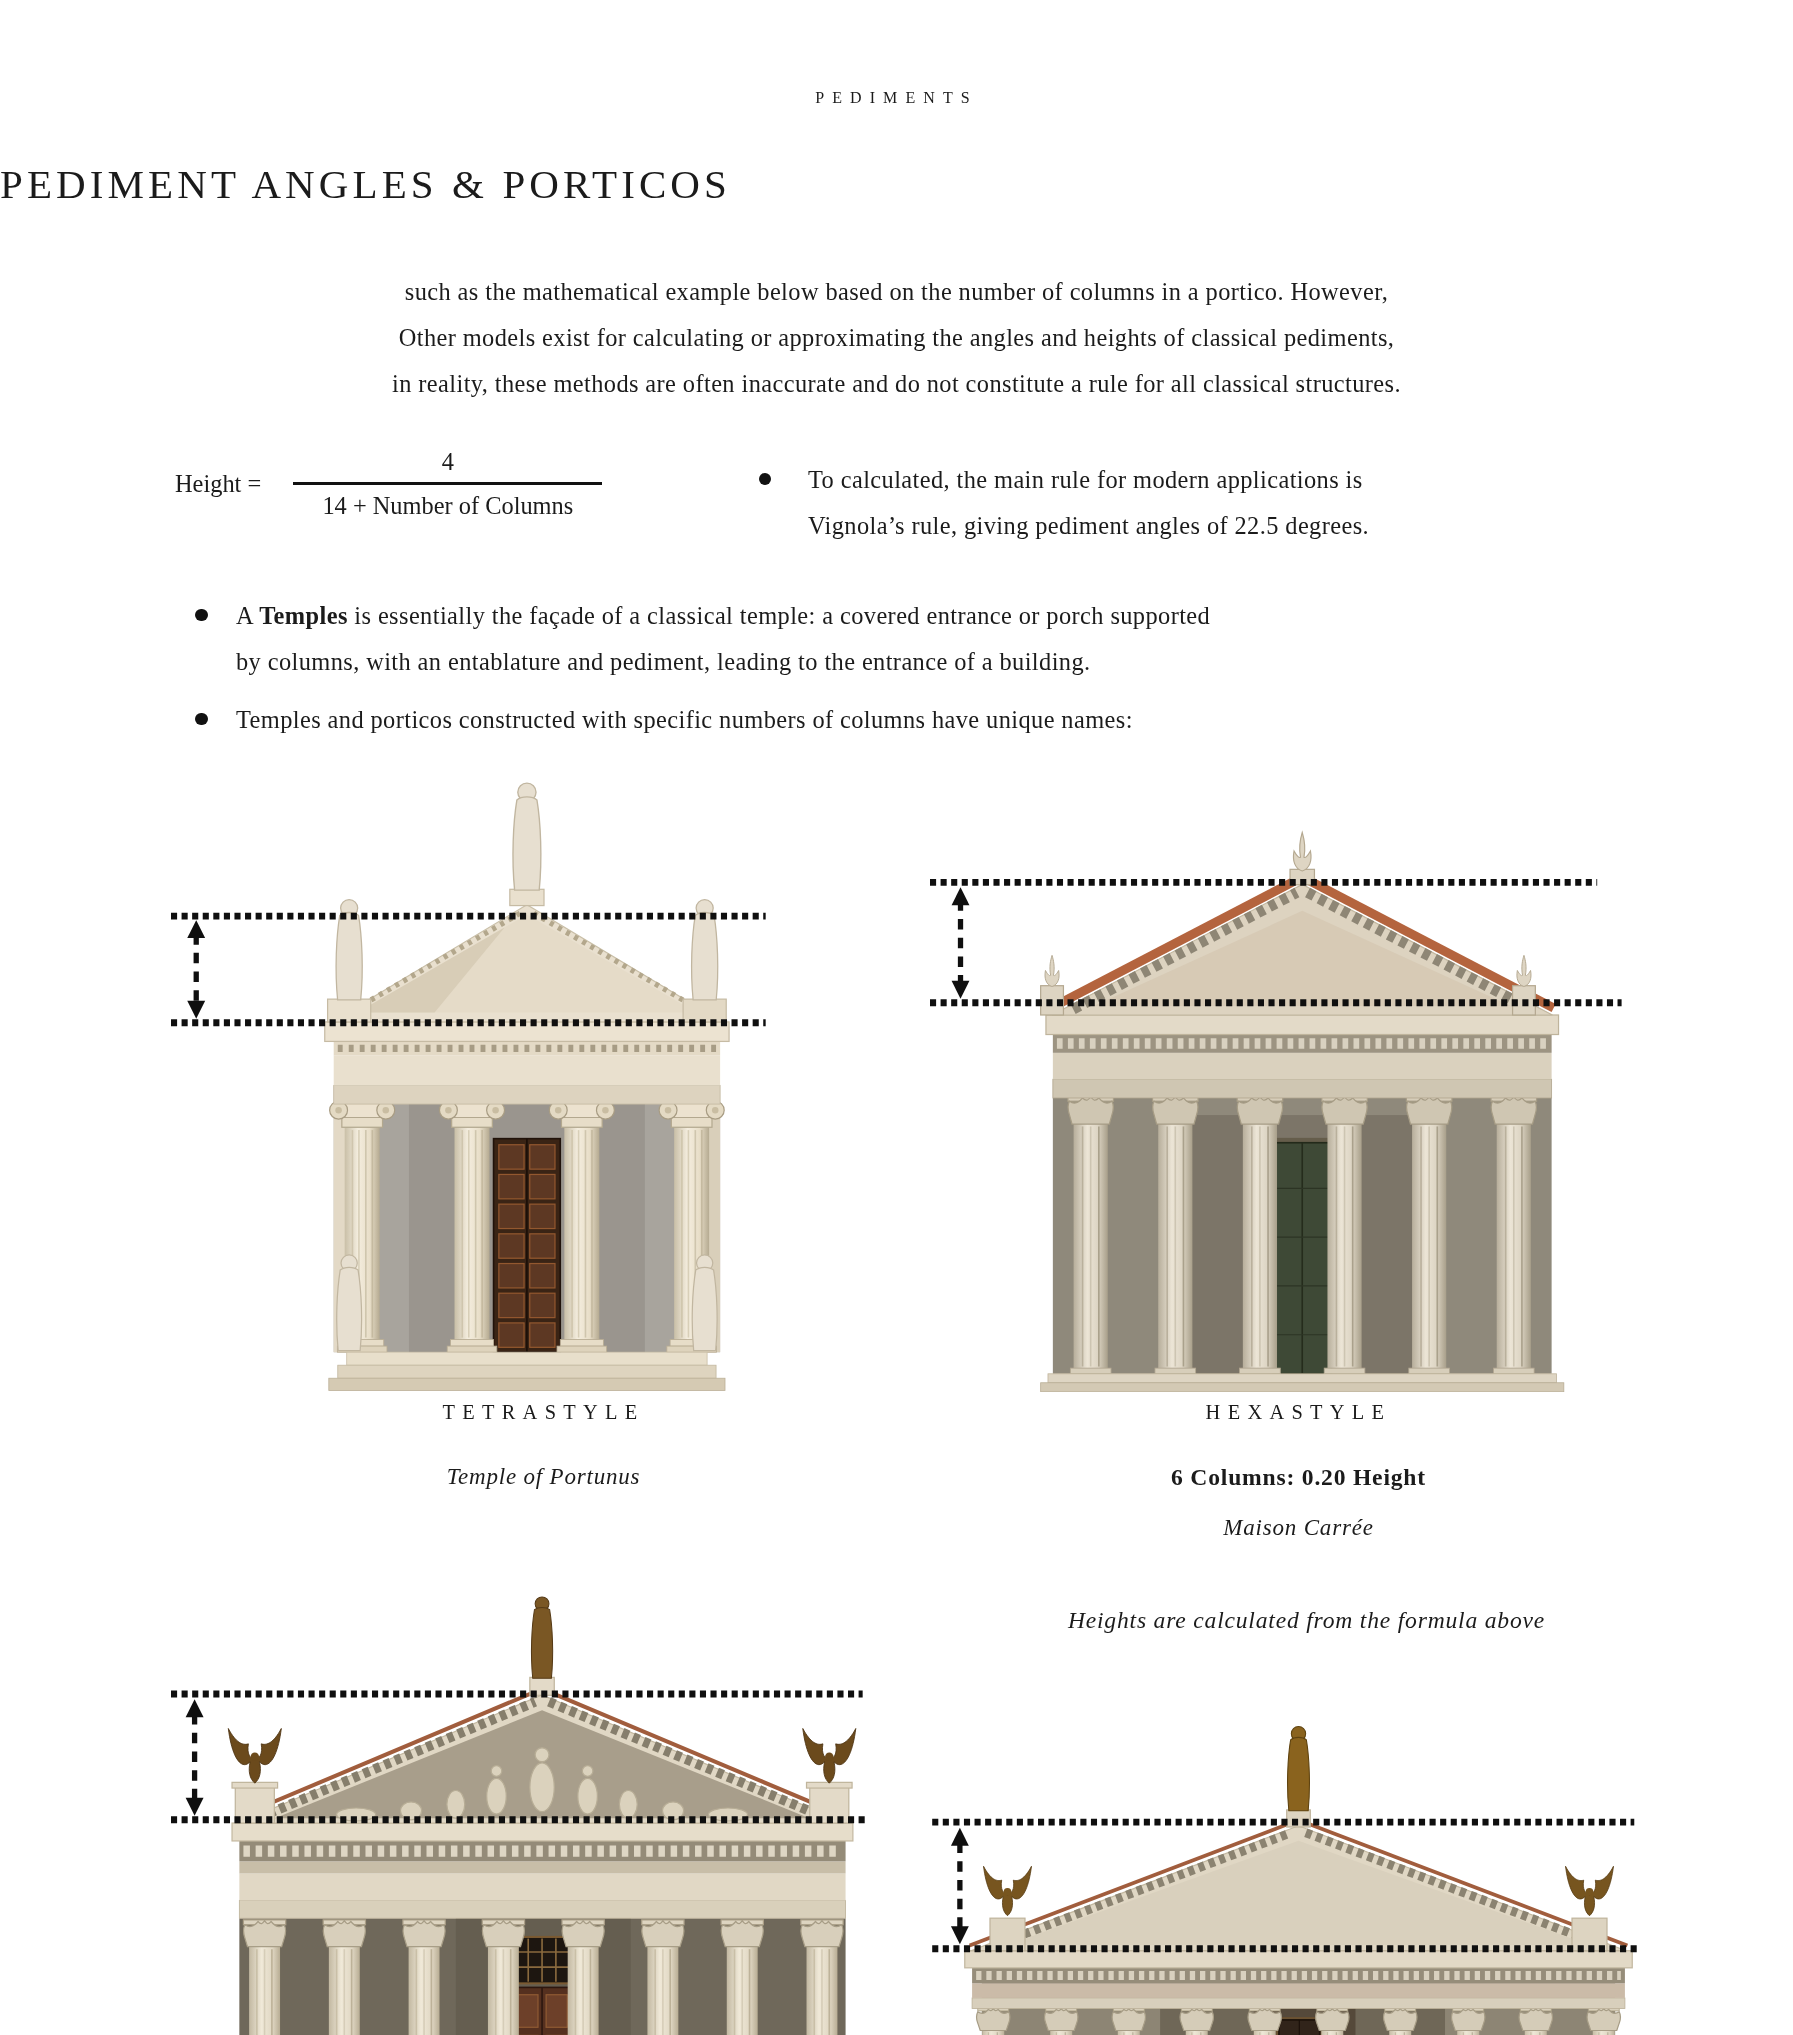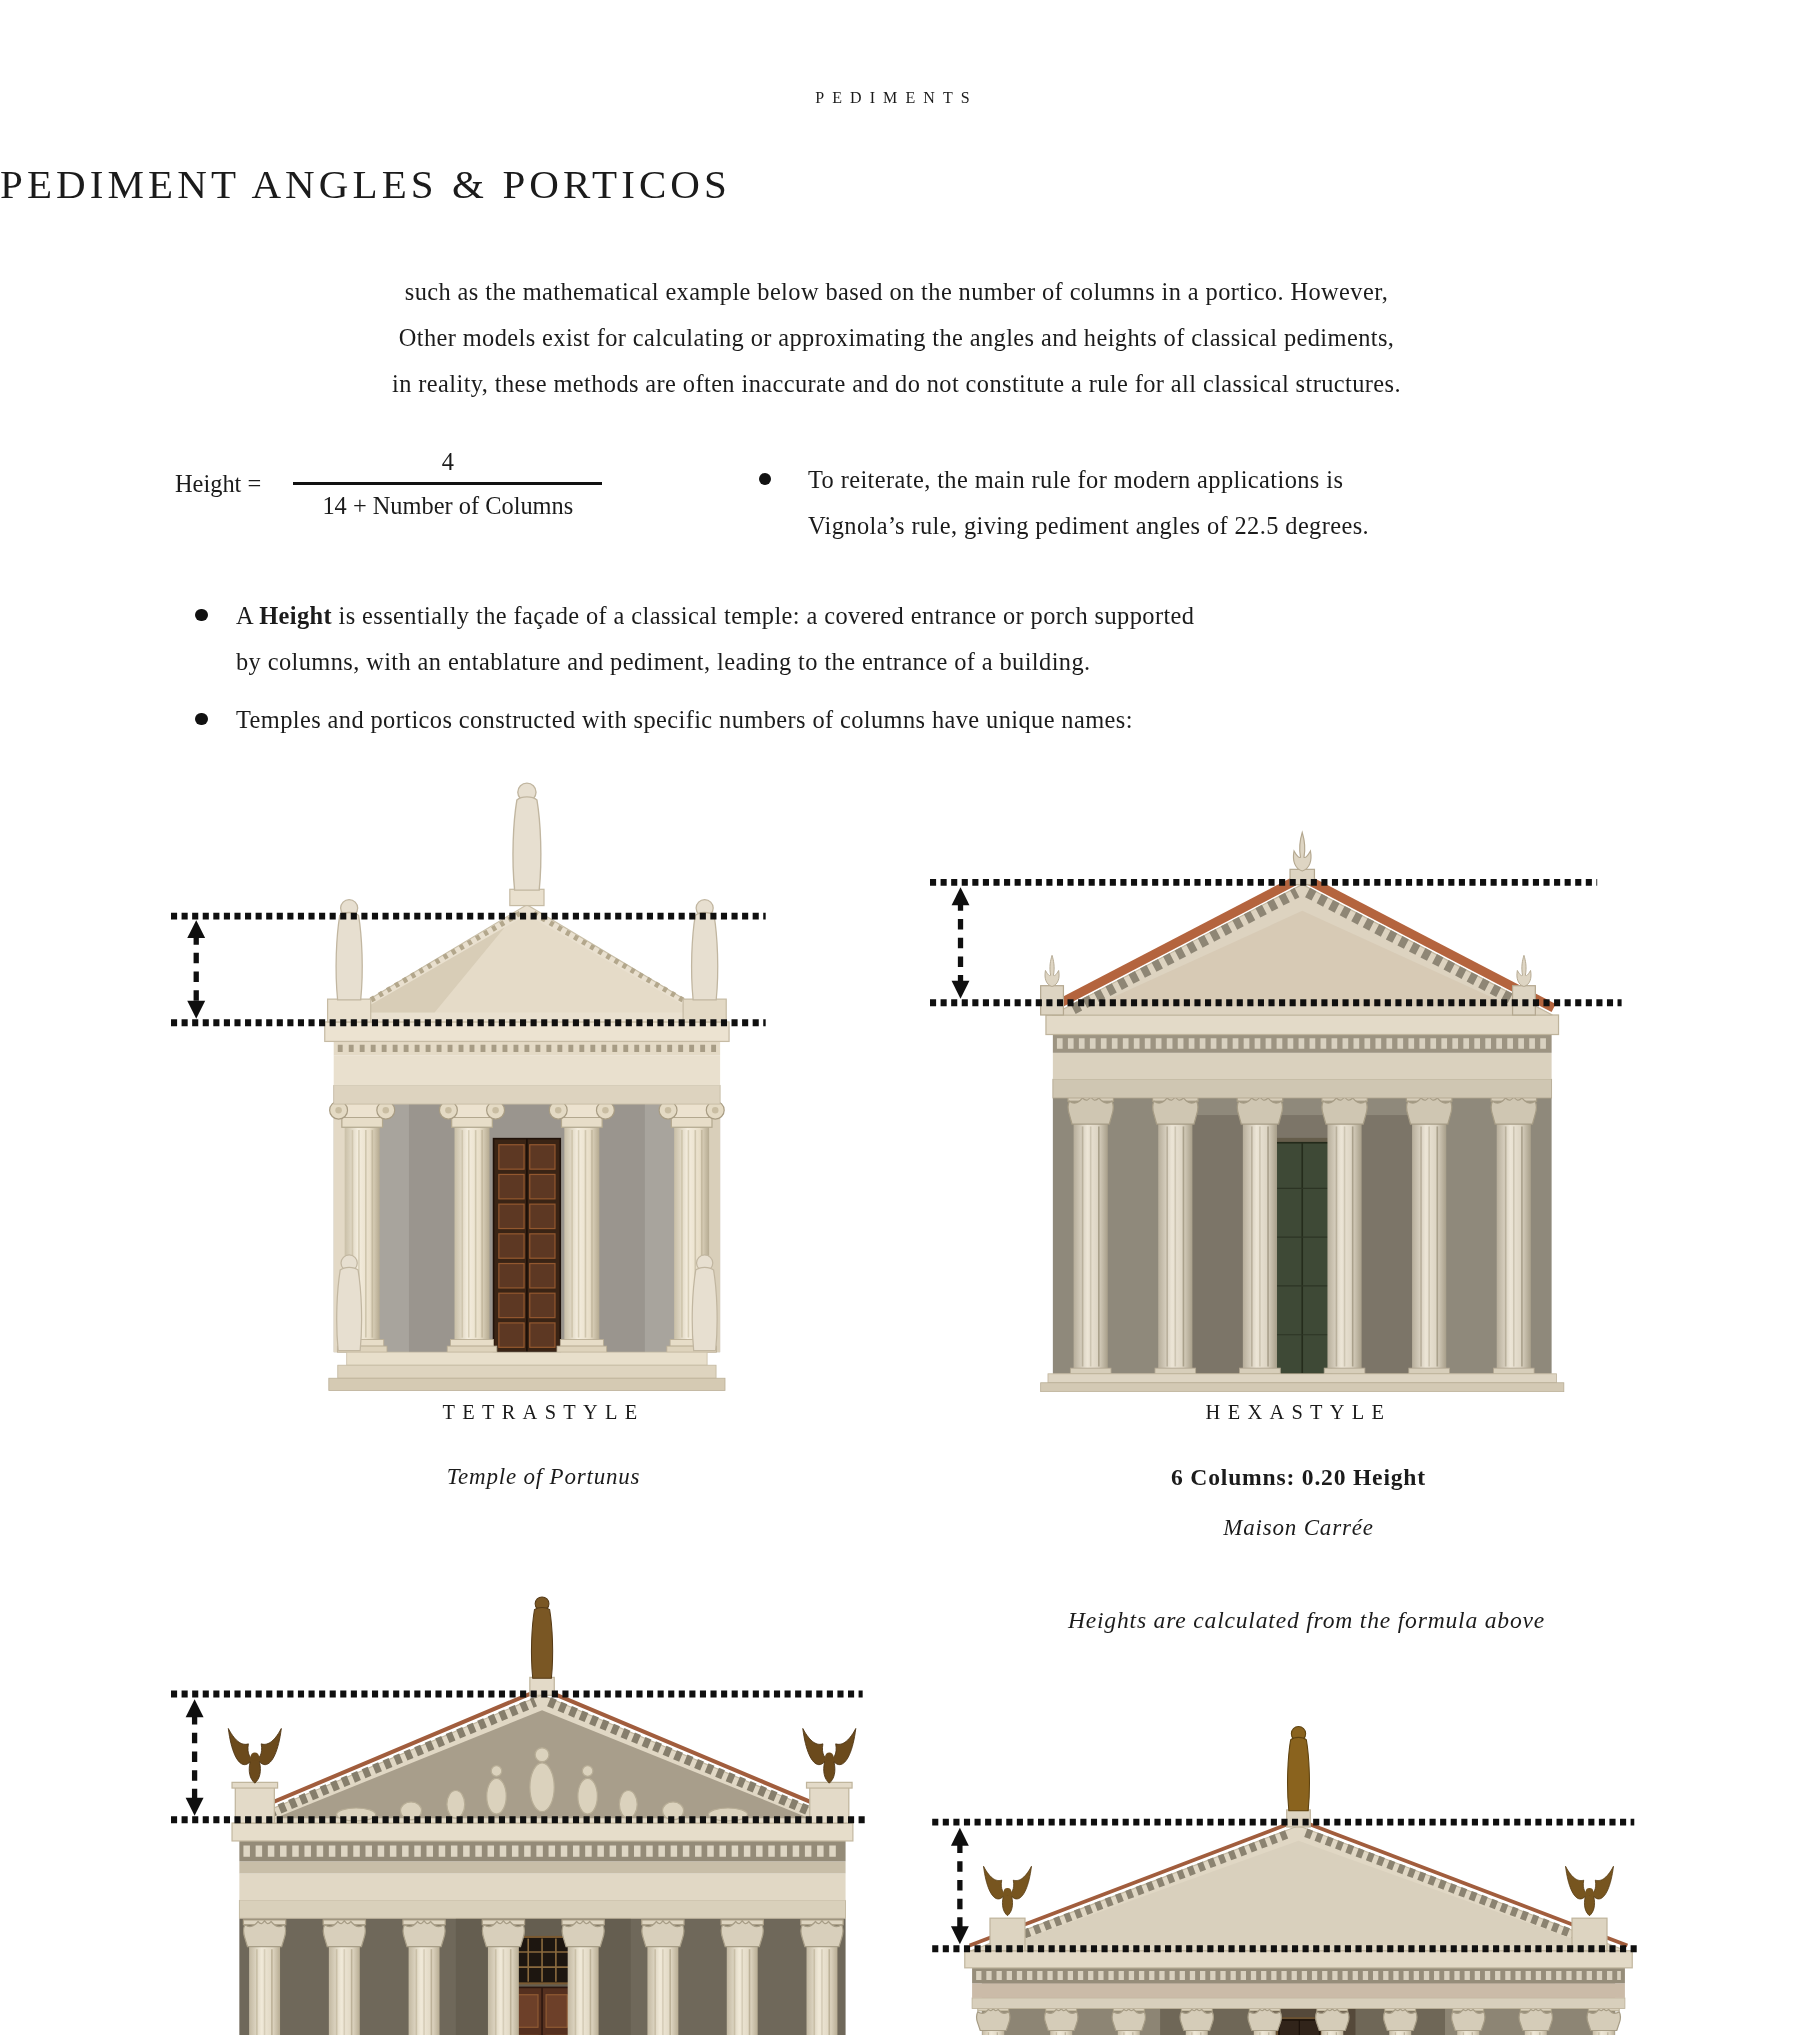--- a/index.html
+++ b/index.html
@@ -67,26 +67,26 @@
     <span>Height =</span>
     <span class="fraction">
       <span class="num">4</span>
       <span class="bar"></span>
       <span class="den">14 + Number of Columns</span>
     </span>
   </div>
 
   <div class="bullet b1">
     <span class="dot"></span>
-    <div class="btext"><span>To reiterate, the main rule for modern applications is</span><br><span>Vignola’s rule, giving pediment angles of 22.5 degrees.</span></div>
+    <div class="btext"><span>To calculated, the main rule for modern applications is</span><br><span>Vignola’s rule, giving pediment angles of 22.5 degrees.</span></div>
   </div>
 
   <div class="bullet b2">
     <span class="dot"></span>
-    <div class="btext"><span>A </span><b>Height</b><span> is essentially the façade of a classical temple: a covered entrance or porch supported</span><br><span>by columns, with an entablature and pediment, leading to the entrance of a building.</span></div>
+    <div class="btext"><span>A </span><b>Temples</b><span> is essentially the façade of a classical temple: a covered entrance or porch supported</span><br><span>by columns, with an entablature and pediment, leading to the entrance of a building.</span></div>
   </div>
 
   <div class="bullet b3">
     <span class="dot"></span>
     <div class="btext"><span>Temples and porticos constructed with specific numbers of columns have unique names:</span></div>
   </div>
 
   <div class="figure fig-tetrastyle">
   <svg width="602" height="621" viewBox="0 0 1480 1525">
     <defs>

